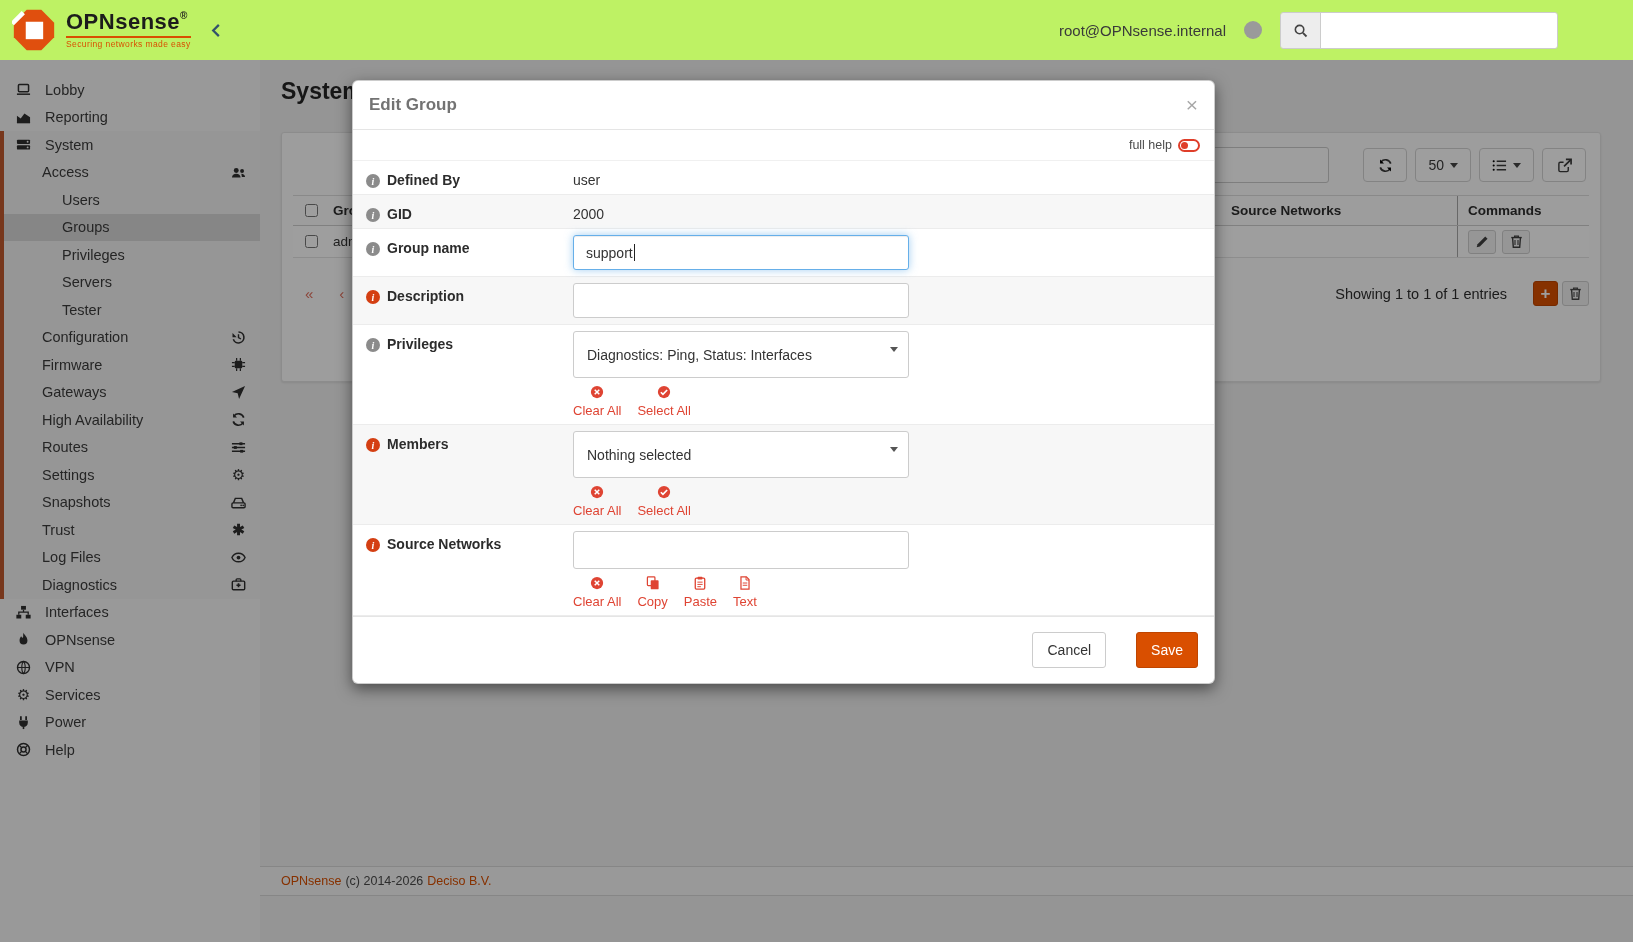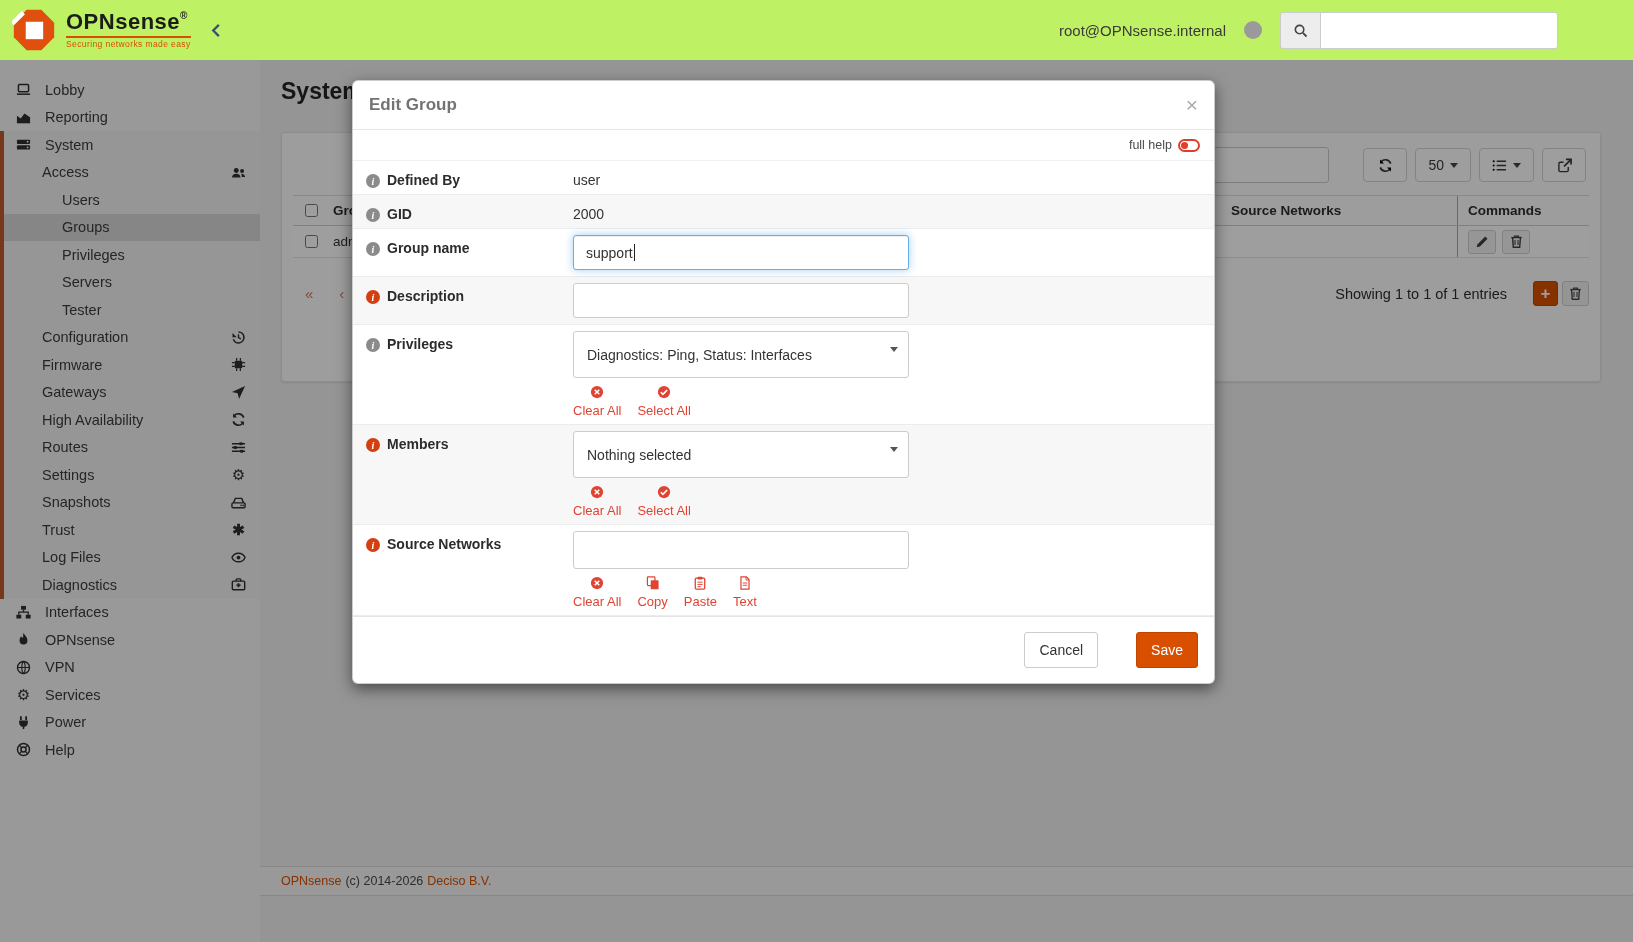--- a/index.html
+++ b/index.html
@@ -112,21 +112,21 @@
   .tcaret { display:inline-block; width:1px; height:17px; background:#222; margin-left:1px; }
   .f-select { width:336px; height:47px; border:1px solid #ccc; border-radius:3px; padding:0 26px 0 13px;
               font-size:14px; color:#333; background:#fff; display:flex; align-items:center;
               position:relative; cursor:pointer; }
   .f-select .caret { position:absolute; right:10px; top:15px; border-top-color:#555; }
   .f-textarea { width:336px; height:38px; border:1px solid #ccc; border-radius:3px; background:#fff; }
   .links { display:flex; gap:16px; margin-top:7px; font-size:13px; color:#df4433; align-items:center; }
   .links .lnk { display:flex; align-items:center; gap:4px; cursor:pointer;flex-direction:column; }
   .links .icn { width:14px; height:14px; color:#df4433; }
   .modal-foot { border-top:1px solid #e5e5e5; padding:15px 16px; display:flex; justify-content:flex-end;
-                gap:38px; }
+                gap:30px; }
   .btn { height:36px; border-radius:3px; font-size:14px; padding:0 14px; cursor:pointer;
          display:flex; align-items:center; justify-content:center; }
   .btn-default { background:#fff; border:1px solid #ccc; color:#333; }
   .btn-primary { background:#d94f00; border:1px solid #bf4500; color:#ffffff; }
 </style>
 </head>
 <body>
 
 <div id="stage">
 

